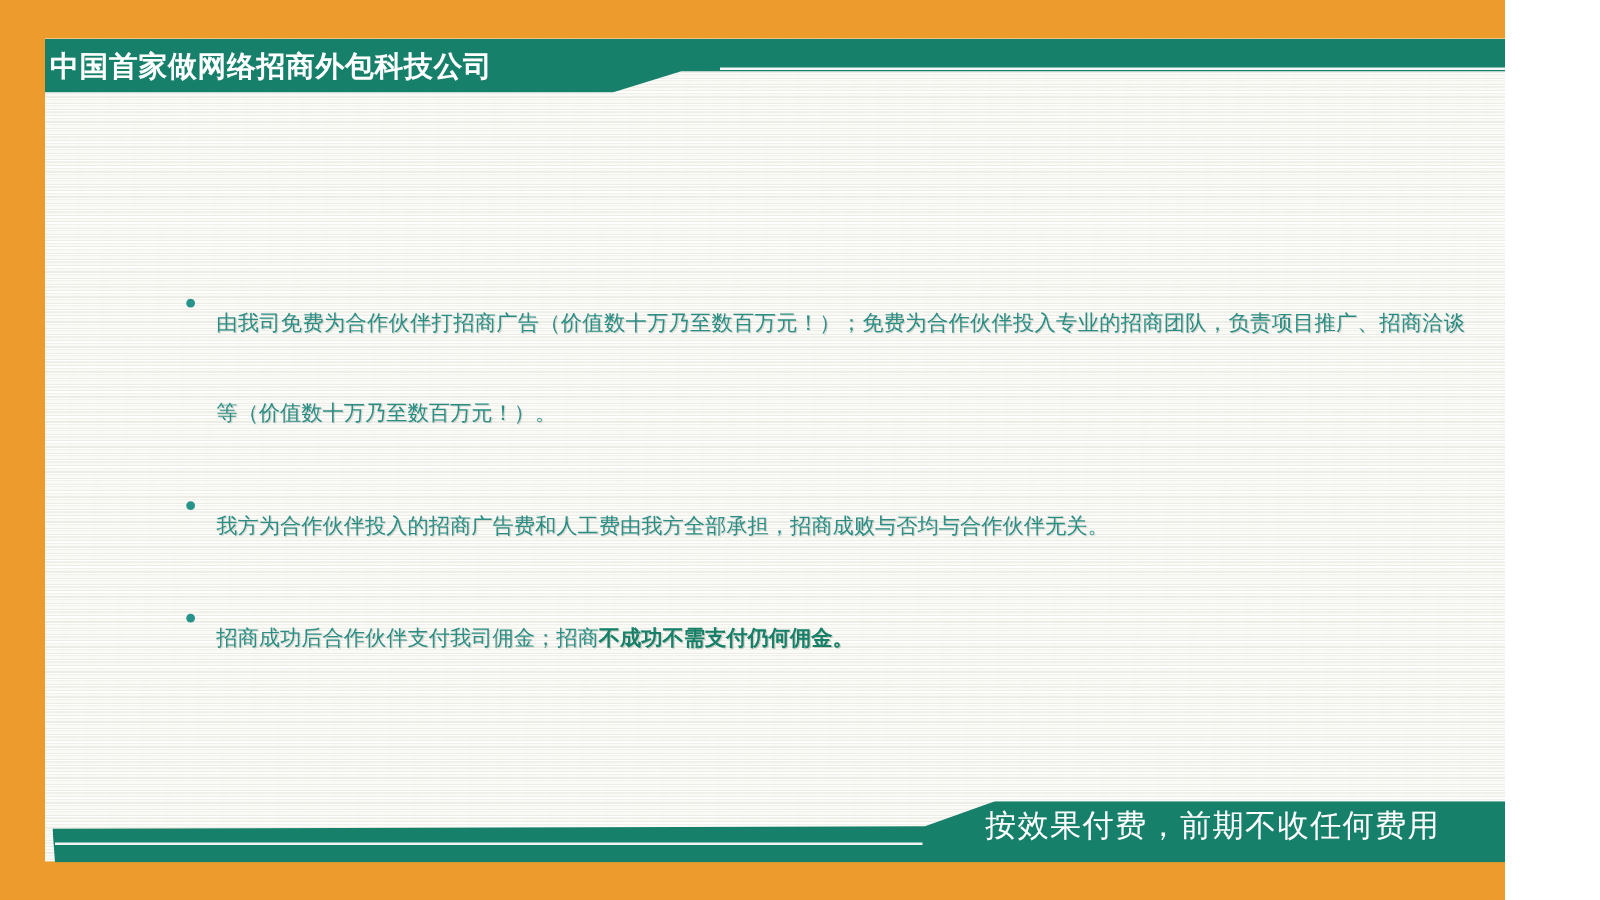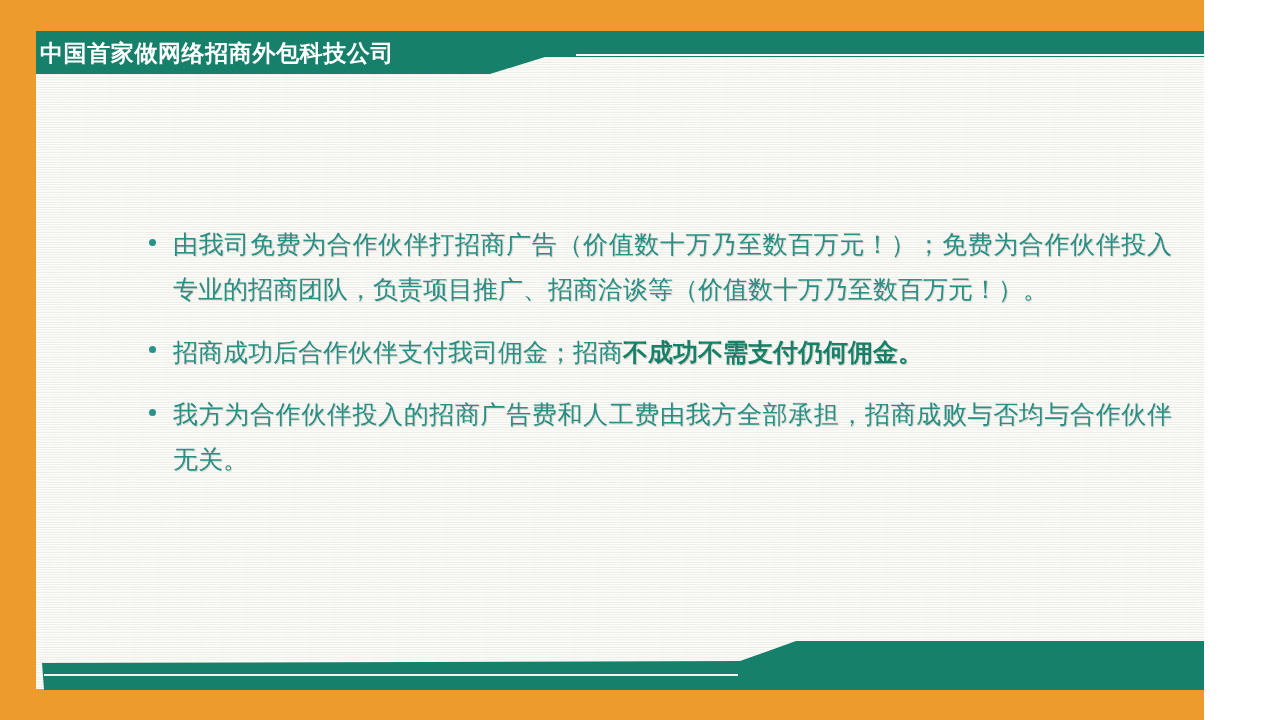--- a/index.html
+++ b/index.html
@@ -155,22 +155,22 @@
     position: absolute;
     left: 12px;
     top: 16px;
     width: 7px;
     height: 7px;
     border-radius: 50%;
     background: #27938A;
   }
   .bullet-text {
     font-family: "Liberation Serif", "DejaVu Serif", serif;
-    font-size: 25px;
-    line-height: 44px;
+    font-size: 17px;
+    line-height: 72px;
     color: #2A8E84;
     text-shadow: 1px 1px 0 rgba(160,160,150,0.35);
     text-align: justify;
     text-justify: inter-ideograph;
   }
   .bullet-text .em {
     font-family: "Liberation Sans", "DejaVu Sans", sans-serif;
     font-weight: bold;
     color: #168168;
     text-shadow: 1px 1px 0 rgba(150,150,140,0.4);
@@ -195,30 +195,31 @@
       <div class="bullet-row">
         <span class="bullet-dot"></span>
         <div class="bullet-text">
           <span>由我司免费为合作伙伴打招商广告（价值数十万乃至数百万元！）；免费为合作伙伴投入专业的招商团队，负责项目推广、招商洽谈等（价值数十万乃至数百万元！）。</span><span class="em"></span><span></span>
         </div>
       </div>
 
       <div class="bullet-row">
         <span class="bullet-dot"></span>
         <div class="bullet-text">
+          <span>我方为合作伙伴投入的招商广告费和人工费由我方全部承担，招商成败与否均与合作伙伴无关。</span><span class="em"></span><span></span>
+        </div>
+      </div>
+
+      <div class="bullet-row">
+        <span class="bullet-dot"></span>
+        <div class="bullet-text">
           <span>招商成功后合作伙伴支付我司佣金；招商</span><span class="em">不成功不需支付仍何佣金。</span><span></span>
         </div>
       </div>
 
-      <div class="bullet-row">
-        <span class="bullet-dot"></span>
-        <div class="bullet-text">
-          <span>我方为合作伙伴投入的招商广告费和人工费由我方全部承担，招商成败与否均与合作伙伴无关。</span><span class="em"></span><span></span>
-        </div>
-      </div>
-
     </div>
   </div>
 
   <div class="footer-band"></div>
   <div class="footer-rule"></div>
+  <div class="footer-text">按效果付费，前期不收任何费用</div>
 
 </div>
 
 </body></html>

